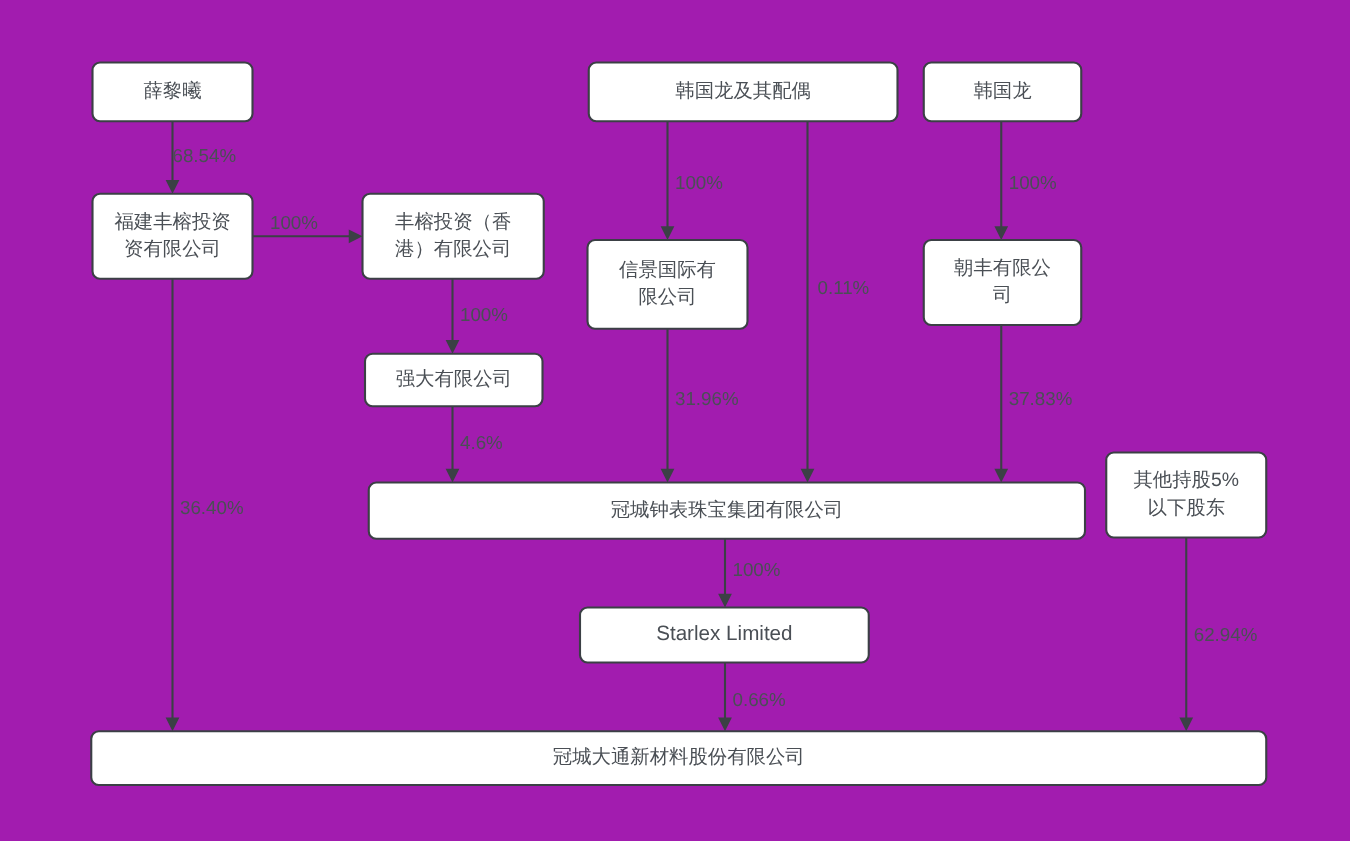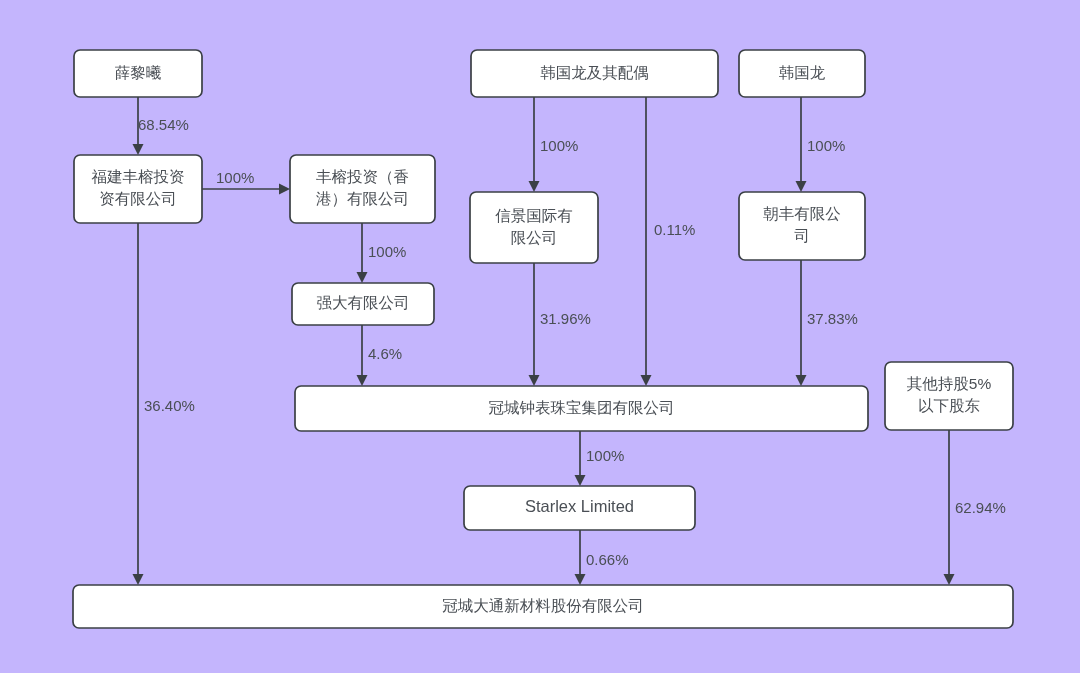--- a/index.html
+++ b/index.html
@@ -10,21 +10,21 @@
   body {
     width: 1080px;
     height: 673px;
     font-family: "Liberation Sans", "DejaVu Sans", sans-serif;
     overflow: hidden;
   }
   #diagram-root {
     position: relative;
     width: 1080px;
     height: 673px;
-    background: #c4b5fd;
+    background: #a21caf;
   }
   svg.canvas {
     display: block;
     width: 1080px;
     height: 673px;
   }
   .node-rect {
     fill: #ffffff;
     stroke: #3b4045;
     stroke-width: 1.7;

